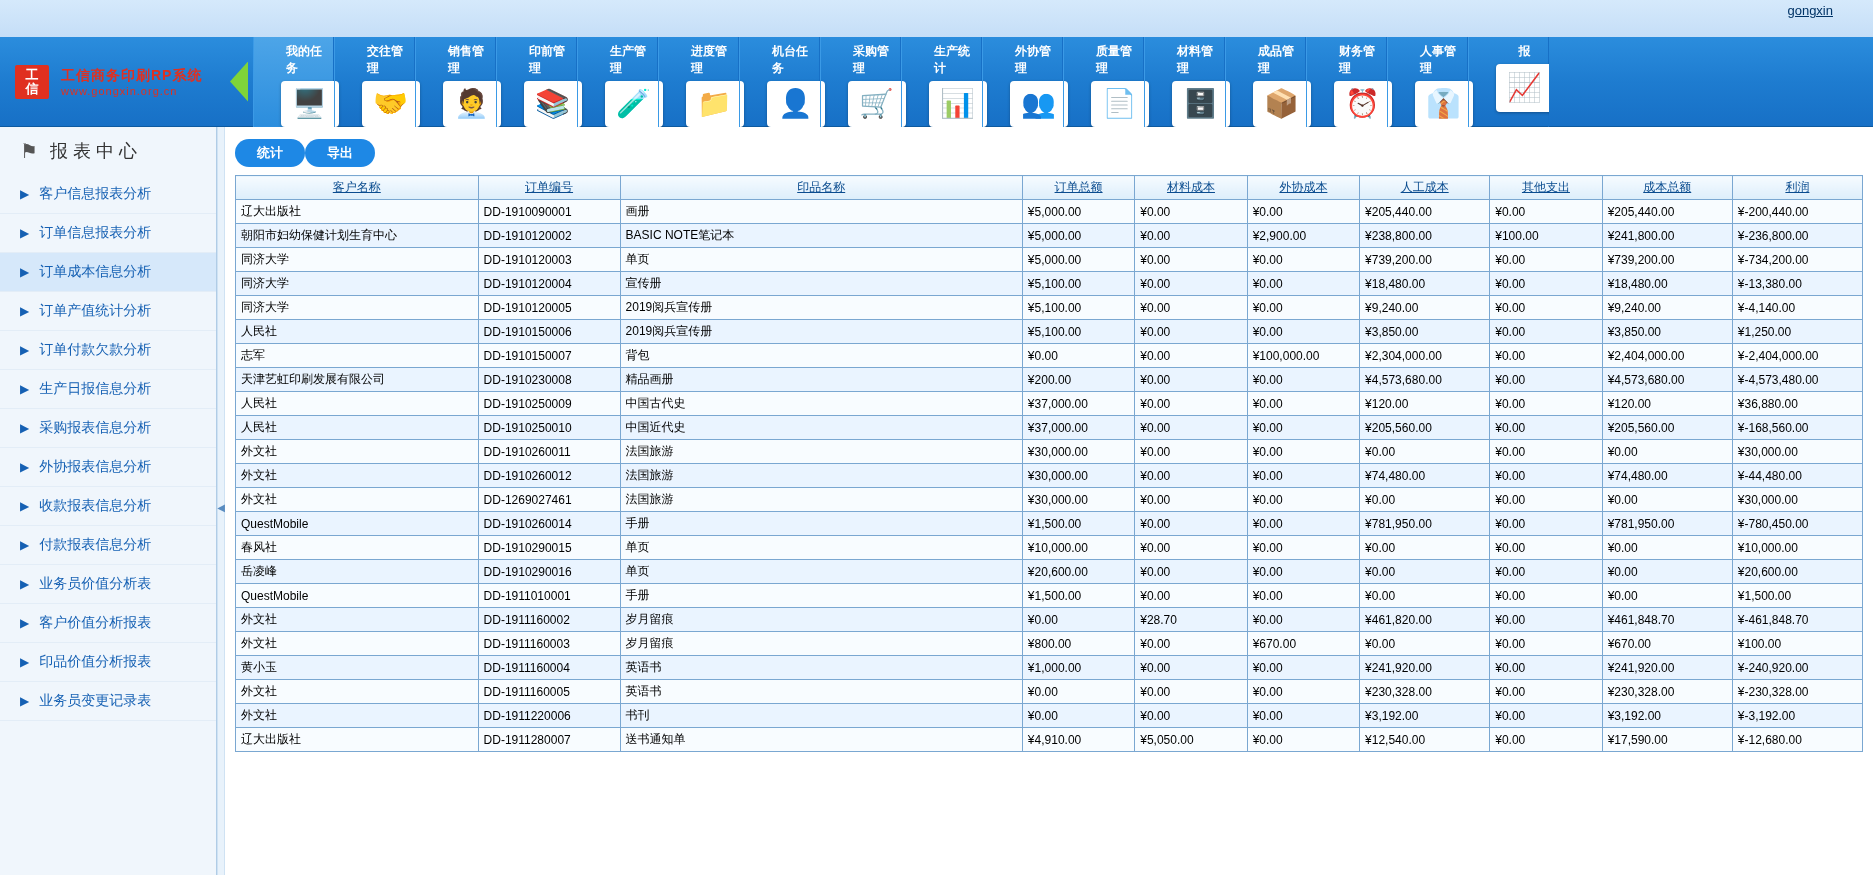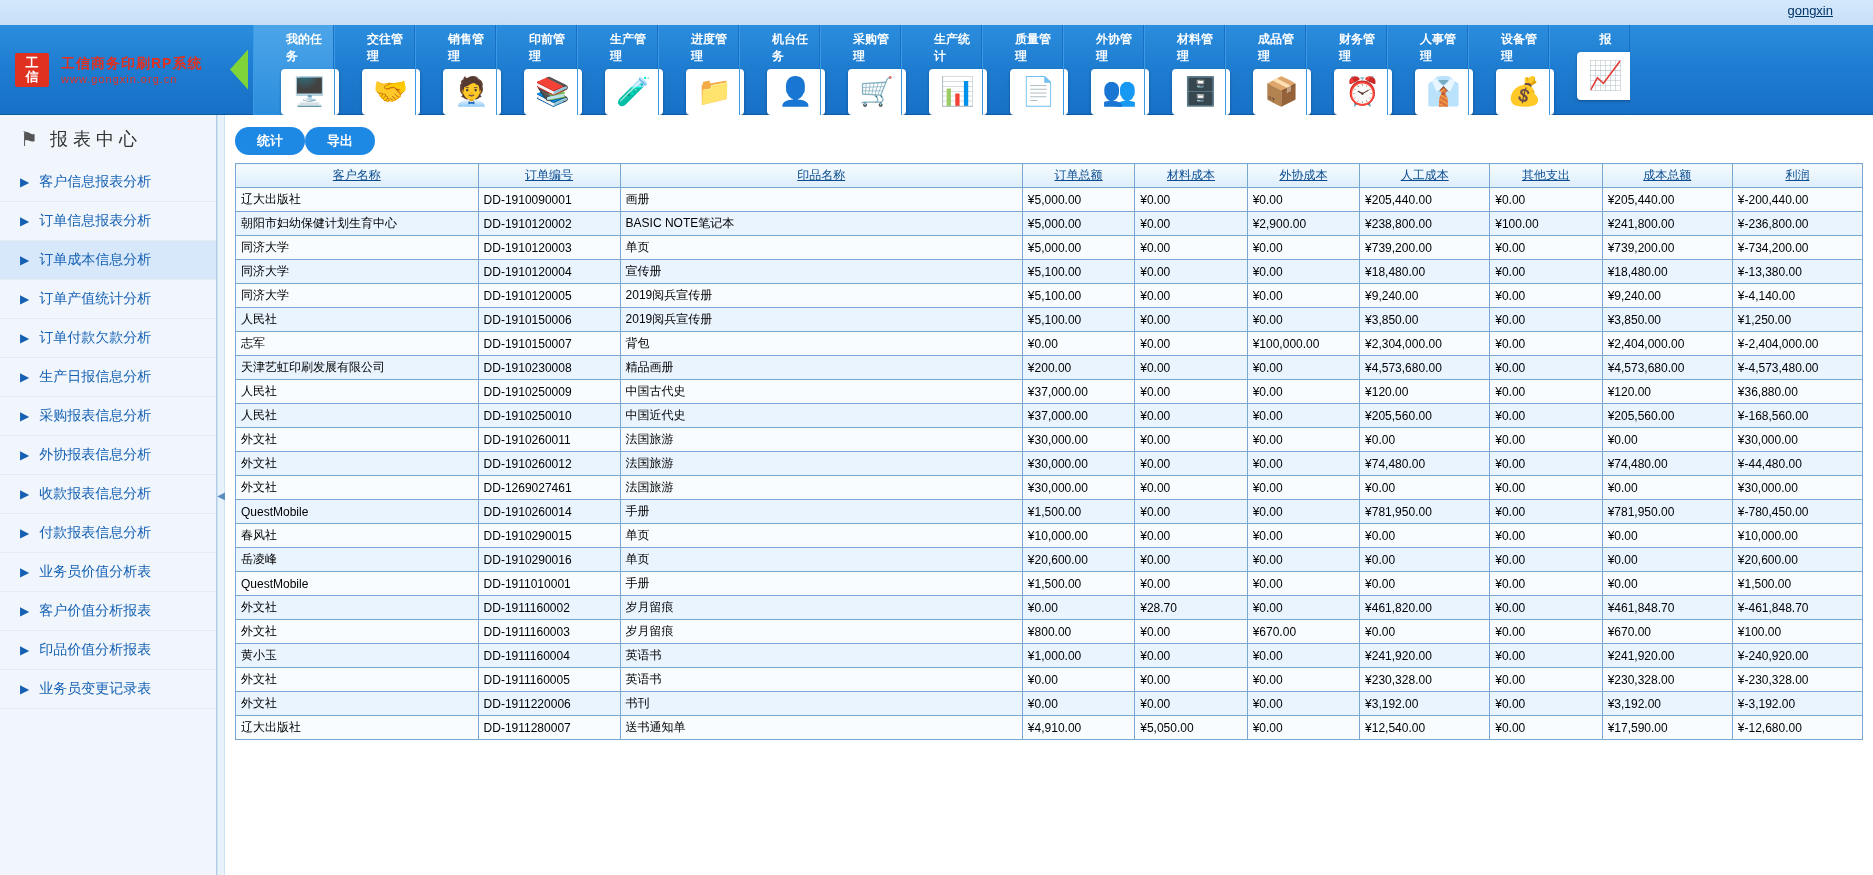--- a/index.html
+++ b/index.html
@@ -1,18 +1,18 @@
 <!DOCTYPE html>
 <html><head>
 <meta charset="utf-8">
 <style>
 * { margin: 0; padding: 0; box-sizing: border-box; }
 body { font-family: "Microsoft YaHei", Arial, sans-serif; font-size: 12px; background: #fff; overflow: hidden; }
 
-.topbar { height: 25px; background: linear-gradient(#d5e9fb, #c5def7); text-align: right; padding: 3px 40px 0 0; }
+.topbar { height: 37px; background: linear-gradient(#d5e9fb, #c5def7); text-align: right; padding: 3px 40px 0 0; }
 .topbar a { color: #003366; text-decoration: underline; font-size: 13px; }
 
 .header { height: 90px; background: linear-gradient(#2b8ddd, #1e7cd0 50%, #1770c6); display: flex; align-items: center; position: relative; border-bottom: 1px solid #0d5aa0; }
 .logo-block { width: 230px; display: flex; align-items: center; padding-left: 15px; }
 .logo-square { width: 34px; height: 34px; background: #e03020; color: #fff; font-weight: bold; display: flex; flex-direction: column; align-items: center; justify-content: center; font-size: 13px; line-height: 14px; border-radius: 2px; }
 .logo-text { margin-left: 12px; }
 .logo-text .l1 { color: #e03020; font-weight: bold; font-size: 14px; letter-spacing: 1px; }
 .logo-text .l2 { color: #e03020; font-size: 11px; letter-spacing: 1px; }
 .collapse-arrow { width: 18px; height: 40px; background: #7fd43a; display: flex; align-items: center; justify-content: center; color: #fff; clip-path: polygon(100% 0, 100% 100%, 0 50%); margin-right: 5px; }
 
@@ -99,46 +99,42 @@
       </div>
       <div class="nav-item">
         <div class="lbl">采购管理</div>
         <div class="ico">🛒</div>
       </div>
       <div class="nav-item">
         <div class="lbl">生产统计</div>
         <div class="ico">📊</div>
       </div>
       <div class="nav-item">
+        <div class="lbl">外协管理</div>
+        <div class="ico">👥</div>
+      </div>
+      <div class="nav-item">
         <div class="lbl">质量管理</div>
         <div class="ico">📄</div>
       </div>
       <div class="nav-item">
-        <div class="lbl">外协管理</div>
-        <div class="ico">👥</div>
-      </div>
-      <div class="nav-item">
         <div class="lbl">材料管理</div>
         <div class="ico">🗄️</div>
       </div>
       <div class="nav-item">
         <div class="lbl">成品管理</div>
         <div class="ico">📦</div>
       </div>
       <div class="nav-item">
         <div class="lbl">财务管理</div>
         <div class="ico">⏰</div>
       </div>
       <div class="nav-item">
         <div class="lbl">人事管理</div>
         <div class="ico">👔</div>
-      </div>
-      <div class="nav-item">
-        <div class="lbl">设备管理</div>
-        <div class="ico">💰</div>
       </div>
       <div class="nav-item">
         <div class="lbl">报</div>
         <div class="ico">📈</div>
       </div>
     </div>
 </div>
 
 <div class="main">
   <div class="sidebar">

